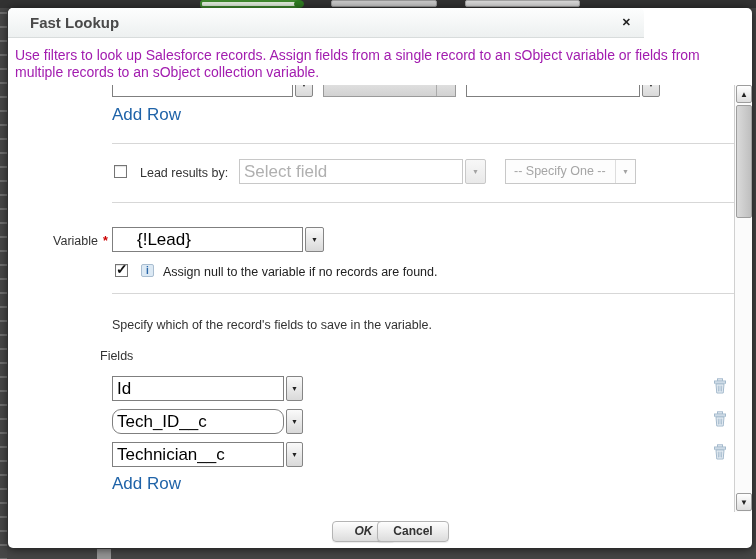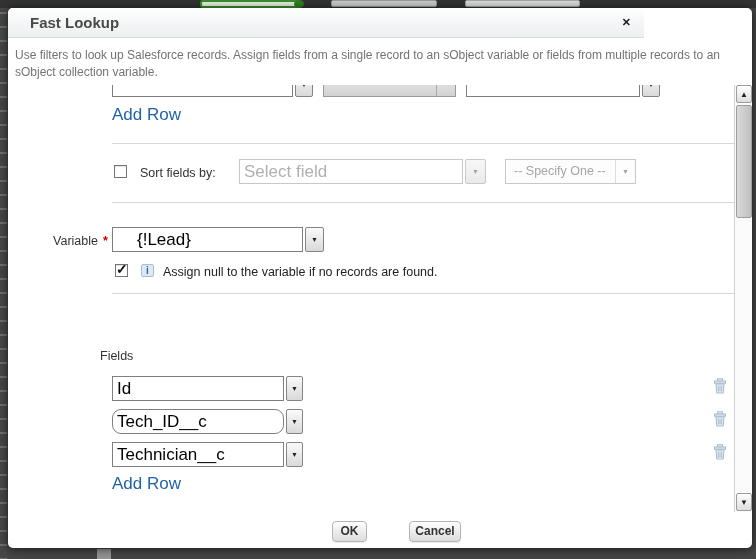--- a/index.html
+++ b/index.html
@@ -23,22 +23,22 @@
   
   .modal { position:absolute; left:8px; top:8px; width:744px; height:540px; background:#fff;
     border-radius:5px; box-shadow:0 1px 10px rgba(0,0,0,0.65); }
   .modal-header { position:absolute; left:0; top:0; width:636px; height:30px;
     background:linear-gradient(#fdfefe,#edf0f0); border-bottom:1px solid #d8dcdc;
     border-radius:5px 5px 0 0; }
   .modal-title { position:absolute; left:22px; top:0; line-height:29px; font-size:15px;
     font-weight:bold; color:#4a4a4a; }
   .close-btn { position:absolute; right:13px; top:7px; font-size:11px; font-weight:bold;
     color:#222; cursor:pointer; line-height:14px; }
-  .modal-desc { position:absolute; left:7px; top:39px; width:714px; font-size:12px;
-    color:#737373; line-height:17px; }
+  .modal-desc { position:absolute; left:7px; top:39px; width:714px; font-size:14px;
+    color:#a21caf; line-height:17px; }
 
   
   .viewport { position:absolute; left:0; top:77px; width:726px; height:427px; overflow:hidden; }
   .divider { position:absolute; left:104px; width:622px; height:1px; background:#d7d7d7; }
 
   .tinput { position:absolute; height:25px; border:1px solid #7f7f7f; background:#fff;
     font-family:"Liberation Sans",sans-serif; font-size:17px; color:#000; padding:0 4px; }
   .tinput.disabled { border-color:#c8c8c8; color:#adadad; }
   .tinput.disabled::placeholder { color:#b0b0b0; }
   .combo-btn { position:absolute; height:25px; border:1px solid #858585; border-radius:2px;
@@ -126,21 +126,21 @@
       <input class="tinput" style="left: 458px; top: -13px; width: 174px;">
       <div class="combo-btn" style="left:634px; top:-13px; width:18px;">
         <span class="arr">▼</span>
       </div>
 
       <a class="link" style="left:104px; top:20px; color:#1f63a8;">Add Row</a>
 
       <div class="divider" style="top:58px;"></div>
 
       <div class="checkbox" style="left:106px; top:80px;"></div>
-      <span class="static-12 dim-label" style="left:132px; top:81px;">Sort fields by:</span>
+      <span class="static-12 dim-label" style="left:132px; top:81px;">Lead results by:</span>
       <input class="tinput disabled" style="left: 231px; top: 74px; width: 224px;" placeholder="Select field">
       <div class="combo-btn disabled" style="left:457px; top:74px; width:21px;">
         <span class="arr">▼</span>
       </div>
       <div class="select-one">
         <span>-- Specify One --</span>
         <span class="arrbox">
             <span class="arr">▼</span>
           </span>
       </div>
@@ -155,20 +155,21 @@
       </div>
 
       <div class="checkbox" style="left:107px; top:179px;">
         <span class="check">✓</span>
       </div>
       <span class="info-icon" style="left:133px; top:179px;">i</span>
       <span class="static-12" style="left:155px; top:180px; color:#222;">Assign null to the variable if no records are found.</span>
 
       <div class="divider" style="top:208px;"></div>
 
+      <span class="static-12" style="left:104px; top:233px;">Specify which of the record's fields to save in the variable.</span>
       <span class="static-12" style="left:92px; top:264px;text-align:center;">Fields</span>
 
       <input class="tinput" style="left: 104px; top: 291px; width: 172px;" value="Id">
       <div class="combo-btn" style="left:278px; top:291px; width:17px;">
         <span class="arr">▼</span>
       </div>
       <svg class="trash" style="left:705px; top:293px;" viewBox="0 0 14 16">
         <rect x="4.5" y="0.8" width="5" height="2.4" fill="#e8eff5" stroke="#a3b9cc"></rect>
         <rect x="1.5" y="3" width="11" height="2.2" fill="#dfe9f1" stroke="#a3b9cc"></rect>
         <path d="M3 6 h8 l-0.8 9 h-6.4 z" fill="#edf3f8" stroke="#a3b9cc"></path>
@@ -210,17 +211,17 @@
     <div class="scrollbar">
       <div class="sb-btn" style="top:0;">
         <span class="arr">▲</span>
       </div>
       <div class="sb-thumb"></div>
       <div class="sb-btn" style="top:408px;">
         <span class="arr">▼</span>
       </div>
     </div>
 
-    <div class="btn" style="left:324px; width:35px;">OK</div>
-    <div class="btn" style="left:369px; width:52px;margin-left:32px;">Cancel</div>
+    <div class="btn" style="left:324px; width:63px;font-style:italic;">OK</div>
+    <div class="btn" style="left:369px; width:72px;">Cancel</div>
 
   </div>
 </div>
 
 </body></html>

